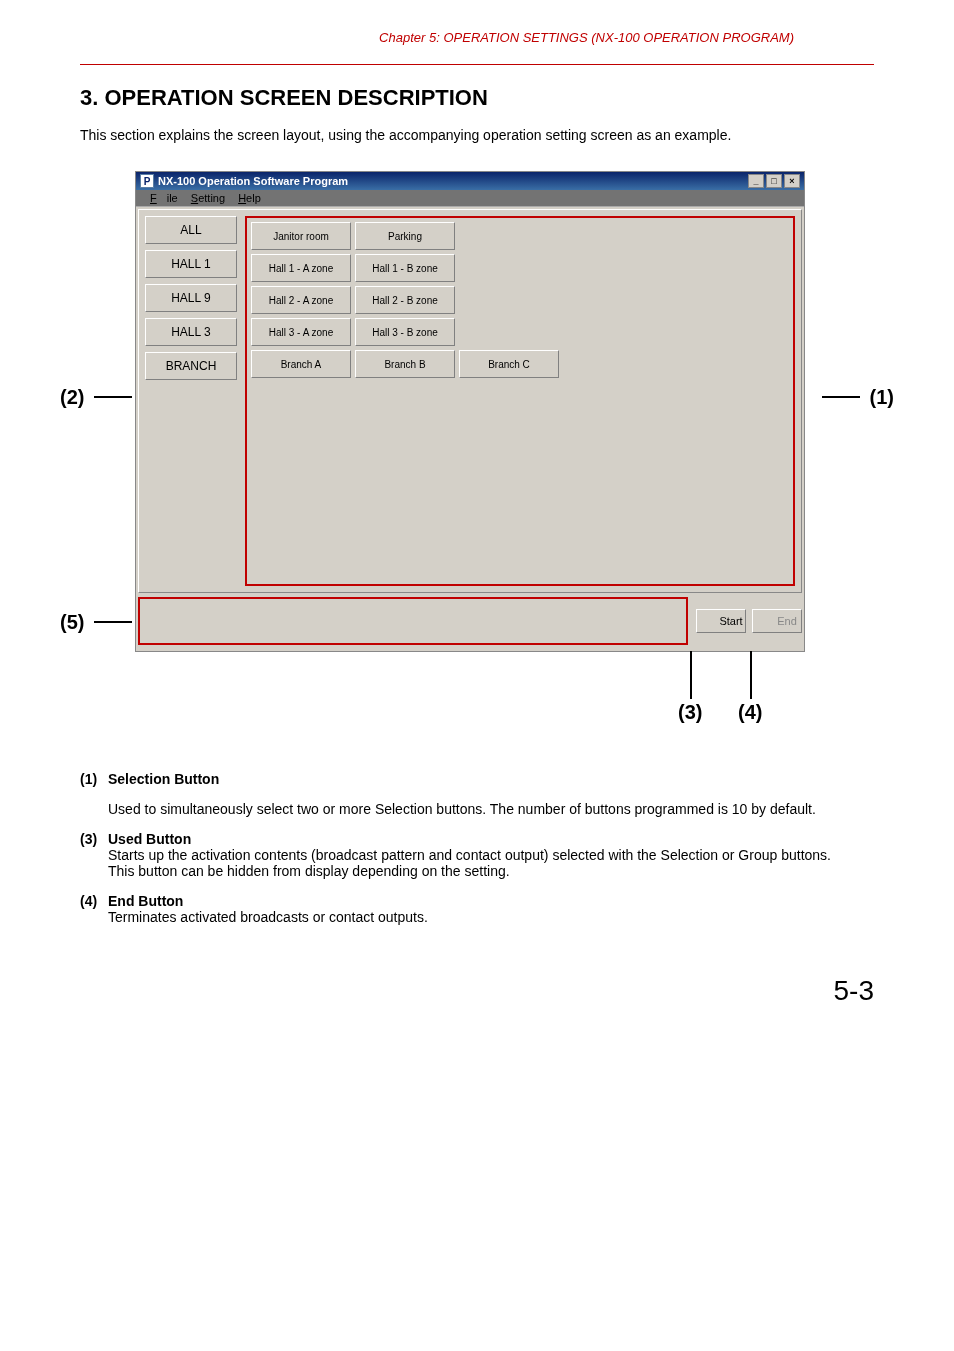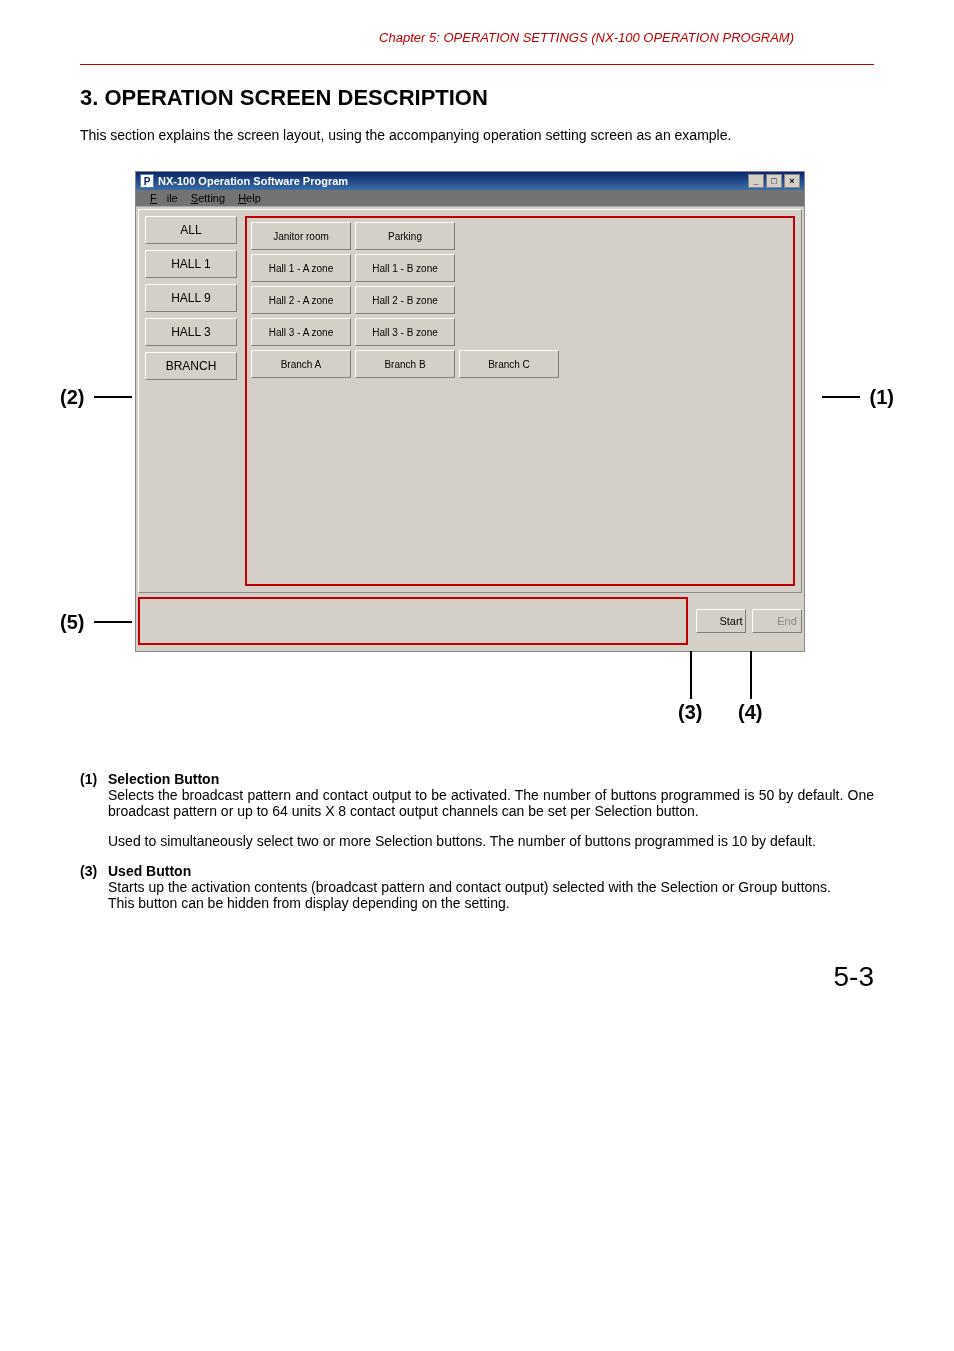--- a/index.html
+++ b/index.html
@@ -246,25 +246,28 @@
   <div class="callout" style="left:618px; top:530px;">(3)</div>
   <div class="callout-line-v" style="left:630px; top:480px; height:48px;"></div>
 
   <div class="callout" style="left:678px; top:530px;">(4)</div>
   <div class="callout-line-v" style="left:690px; top:480px; height:48px;"></div>
 </div>
 
 <div class="desc">
   <div class="desc-item">
     <div class="hd"><span class="num">(1)</span><span>Selection Button</span></div>
-    <div class="bd">Selects the broadcast pattern and contact output to be activated. The number of buttons programmed is 50 by default. One broadcast pattern or up to 64 units X 8 contact output channels can be set per Selection button.</div>
   </div>
   <div class="desc-item">
     <div class="bd">Used to simultaneously select two or more Selection buttons. The number of buttons programmed is 10 by default.</div>
   </div>
   <div class="desc-item">
     <div class="hd"><span class="num">(3)</span><span>Used Button</span></div>
     <div class="bd" style="white-space:pre-line;">Starts up the activation contents (broadcast pattern and contact output) selected with the Selection or Group buttons.
 This button can be hidden from display depending on the setting.</div>
   </div>
+  <div class="desc-item">
+    <div class="hd"><span class="num">(4)</span><span>End Button</span></div>
+    <div class="bd">Terminates activated broadcasts or contact outputs.</div>
+  </div>
 </div>
 
 <div class="page-num">5-3</div>
 
 </body></html>

